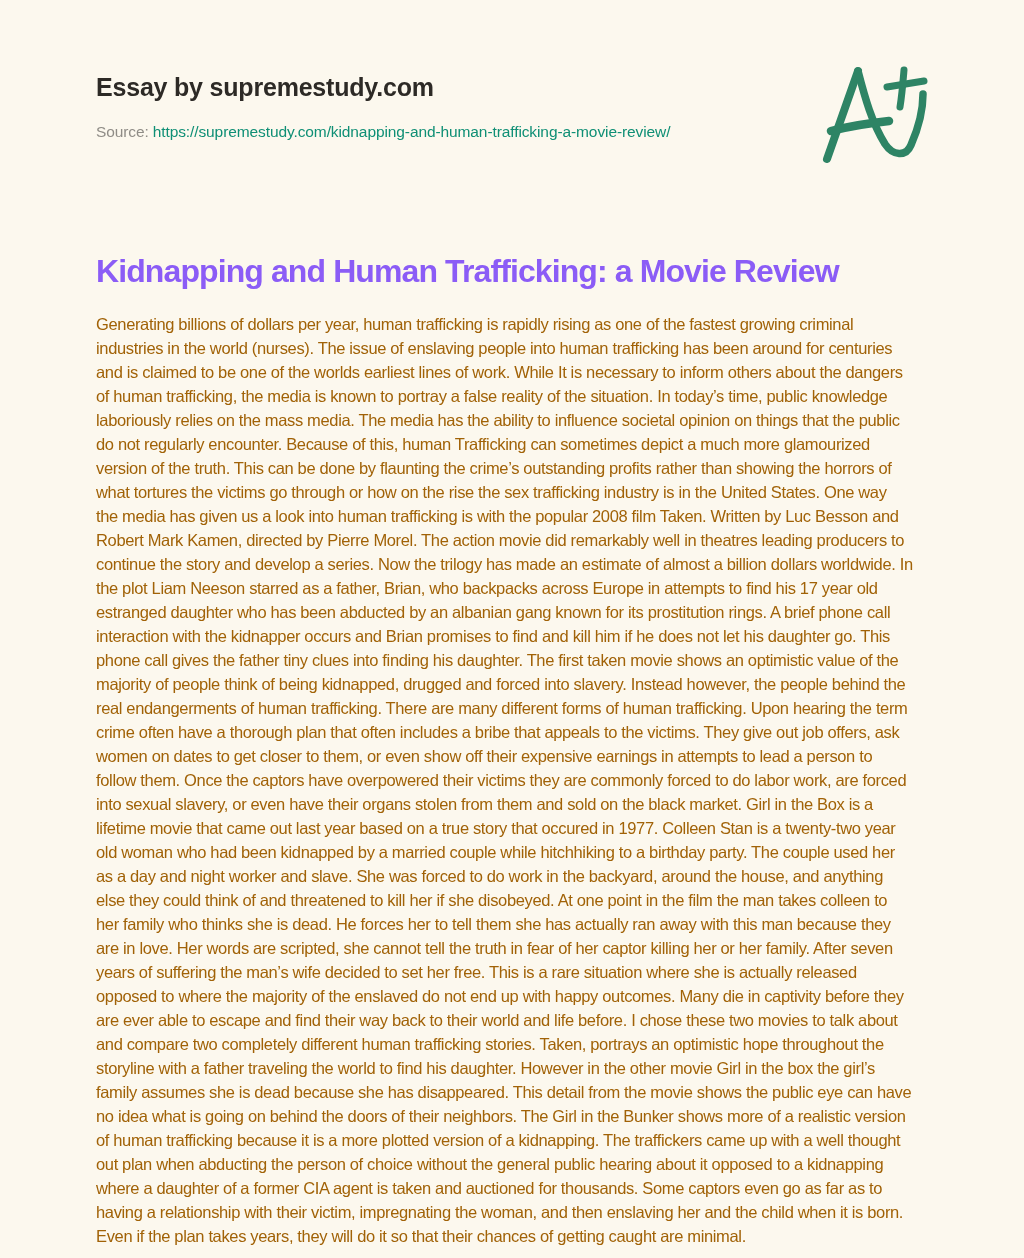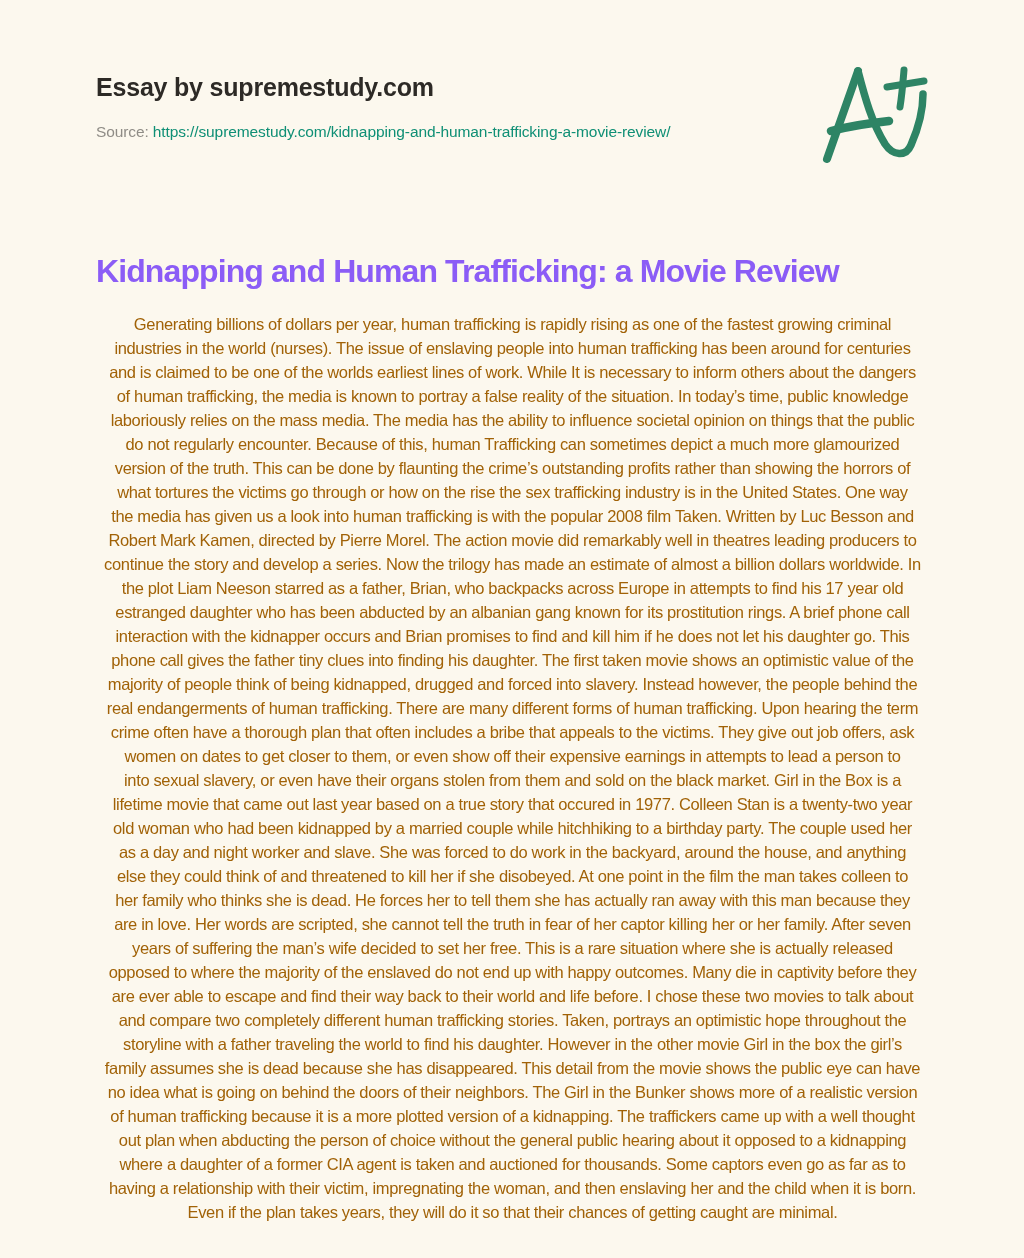--- a/index.html
+++ b/index.html
@@ -7,21 +7,20 @@
     padding: 0;
     background: #fcf8ee;
     font-family: "Liberation Sans", "DejaVu Sans", sans-serif;
   }
   .page {
     position: relative;
     width: 1024px;
     height: 1258px;
     background: #fcf8ee;
     overflow: hidden;
-    text-align: center;
   }
   .site-title {
     position: absolute;
     left: 96px;
     top: 72px;
     margin: 0;
     font-size: 25px;
     line-height: 30px;
     font-weight: bold;
     color: #2d2a26;
@@ -121,20 +120,21 @@
         <div class="essay-line">Robert Mark Kamen, directed by Pierre Morel. The action movie did remarkably well in theatres leading producers to</div>
         <div class="essay-line">continue the story and develop a series. Now the trilogy has made an estimate of almost a billion dollars worldwide. In</div>
         <div class="essay-line">the plot Liam Neeson starred as a father, Brian, who backpacks across Europe in attempts to find his 17 year old</div>
         <div class="essay-line">estranged daughter who has been abducted by an albanian gang known for its prostitution rings. A brief phone call</div>
         <div class="essay-line">interaction with the kidnapper occurs and Brian promises to find and kill him if he does not let his daughter go. This</div>
         <div class="essay-line">phone call gives the father tiny clues into finding his daughter. The first taken movie shows an optimistic value of the</div>
         <div class="essay-line">majority of people think of being kidnapped, drugged and forced into slavery. Instead however, the people behind the</div>
         <div class="essay-line">real endangerments of human trafficking. There are many different forms of human trafficking. Upon hearing the term</div>
         <div class="essay-line">crime often have a thorough plan that often includes a bribe that appeals to the victims. They give out job offers, ask</div>
         <div class="essay-line">women on dates to get closer to them, or even show off their expensive earnings in attempts to lead a person to</div>
+        <div class="essay-line">follow them. Once the captors have overpowered their victims they are commonly forced to do labor work, are forced</div>
         <div class="essay-line">into sexual slavery, or even have their organs stolen from them and sold on the black market. Girl in the Box is a</div>
         <div class="essay-line">lifetime movie that came out last year based on a true story that occured in 1977. Colleen Stan is a twenty-two year</div>
         <div class="essay-line">old woman who had been kidnapped by a married couple while hitchhiking to a birthday party. The couple used her</div>
         <div class="essay-line">as a day and night worker and slave. She was forced to do work in the backyard, around the house, and anything</div>
         <div class="essay-line">else they could think of and threatened to kill her if she disobeyed. At one point in the film the man takes colleen to</div>
         <div class="essay-line">her family who thinks she is dead. He forces her to tell them she has actually ran away with this man because they</div>
         <div class="essay-line">are in love. Her words are scripted, she cannot tell the truth in fear of her captor killing her or her family. After seven</div>
         <div class="essay-line">years of suffering the man’s wife decided to set her free. This is a rare situation where she is actually released</div>
         <div class="essay-line">opposed to where the majority of the enslaved do not end up with happy outcomes. Many die in captivity before they</div>
         <div class="essay-line">are ever able to escape and find their way back to their world and life before. I chose these two movies to talk about</div>

